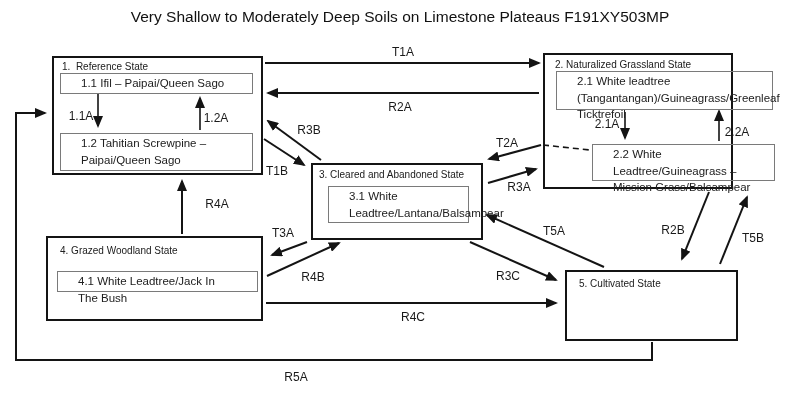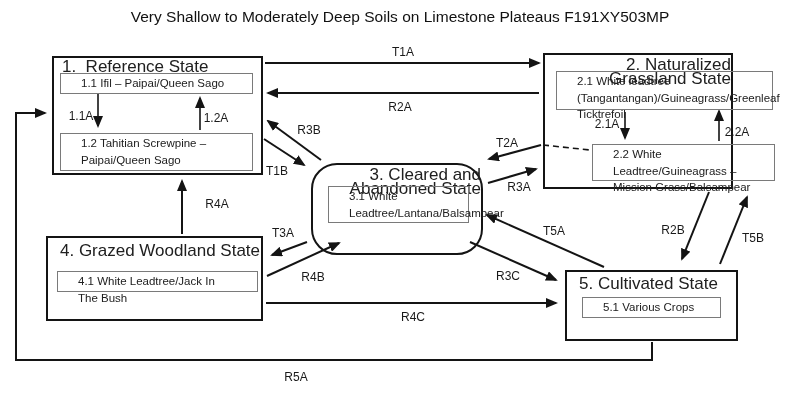--- a/index.html
+++ b/index.html
@@ -5,21 +5,21 @@
   html,body{margin:0;padding:0;background:#fff;}
   .canvas{position:relative;width:800px;height:401px;background:#ffffff;
           font-family:"Liberation Sans",sans-serif;color:#1f1f1f;overflow:hidden;}
   .title{position:absolute;top:8px;left:0;width:100%;text-align:center;
          font-size:15.5px;color:#111;}
   svg.arrows{position:absolute;left:0;top:0;pointer-events:none;}
   .arrow{stroke:#141414;stroke-width:2;fill:none;}
   .arrow.thin{stroke-width:1.6;}
   .arrow.dashed{stroke-width:1.6;stroke-dasharray:6 4;}
   .state{position:absolute;border:2px solid #141414;background:transparent;box-sizing:border-box;}
-  .state-title{position:absolute;font-size:17px;line-height:14px;white-space:pre-wrap;color:#202020;text-align:right;}
+  .state-title{position:absolute;font-size:10px;line-height:14px;white-space:pre-wrap;color:#202020;text-align:right;}
   .community{position:absolute;border:1px solid #7a7a7a;box-sizing:border-box;
              font-size:11.5px;line-height:16.5px;padding:1px 20px;color:#202020;background:transparent;}
   .tlabel{position:absolute;transform:translate(-50%,-50%);font-size:12px;color:#1a1a1a;white-space:nowrap;}
 </style>
 </head>
 <body>
 
 <div class="canvas">
 
   <div class="title">Very Shallow to Moderately Deep Soils on Limestone Plateaus F191XY503MP</div>
@@ -57,33 +57,32 @@
     <div class="community" style="left:6px;top:15px;width:193px;height:21px;">1.1 Ifil – Paipai/Queen Sago</div>
     <div class="community" style="left:6px;top:75px;width:193px;height:38px;">1.2 Tahitian Screwpine – Paipai/Queen Sago</div>
   </div>
 
   <div class="state" style="left:543px;top:53px;width:190px;height:136px;">
     <div class="state-title" style="left:10px;top:3px;">2. Naturalized Grassland State</div>
     <div class="community" style="left:11px;top:16px;width:217px;height:39px;">2.1 White leadtree (Tangantangan)/Guineagrass/Greenleaf Ticktrefoil</div>
     <div class="community" style="left:47px;top:89px;width:183px;height:37px;">2.2 White Leadtree/Guineagrass – Mission Grass/Balsampear</div>
   </div>
 
-  <div class="state" style="left:311px;top:163px;width:172px;height:92px;border-radius:26px;">
+  <div class="state" style="left:311px;top:163px;width:172px;height:77px;">
     <div class="state-title" style="left:6px;top:3px;">3. Cleared and Abandoned State</div>
     <div class="community" style="left:15px;top:21px;width:141px;height:37px;">3.1 White Leadtree/Lantana/Balsampear</div>
   </div>
 
   <div class="state" style="left:46px;top:236px;width:217px;height:85px;">
     <div class="state-title" style="left:12px;top:6px;">4. Grazed Woodland State</div>
     <div class="community" style="left:9px;top:33px;width:201px;height:21px;">4.1 White Leadtree/Jack In The Bush</div>
   </div>
 
   <div class="state" style="left:565px;top:270px;width:173px;height:71px;">
     <div class="state-title" style="left:12px;top:5px;">5. Cultivated State</div>
-    <div class="community" style="left:15px;top:25px;width:139px;height:21px;">5.1 Various Crops</div>
   </div>
 
   <span class="tlabel" style="left:403px;top:52px;">T1A</span>
   <span class="tlabel" style="left:400px;top:107px;">R2A</span>
   <span class="tlabel" style="left:309px;top:130px;">R3B</span>
   <span class="tlabel" style="left:277px;top:171px;">T1B</span>
   <span class="tlabel" style="left:507px;top:143px;">T2A</span>
   <span class="tlabel" style="left:519px;top:187px;">R3A</span>
   <span class="tlabel" style="left:554px;top:231px;">T5A</span>
   <span class="tlabel" style="left:673px;top:230px;">R2B</span>

